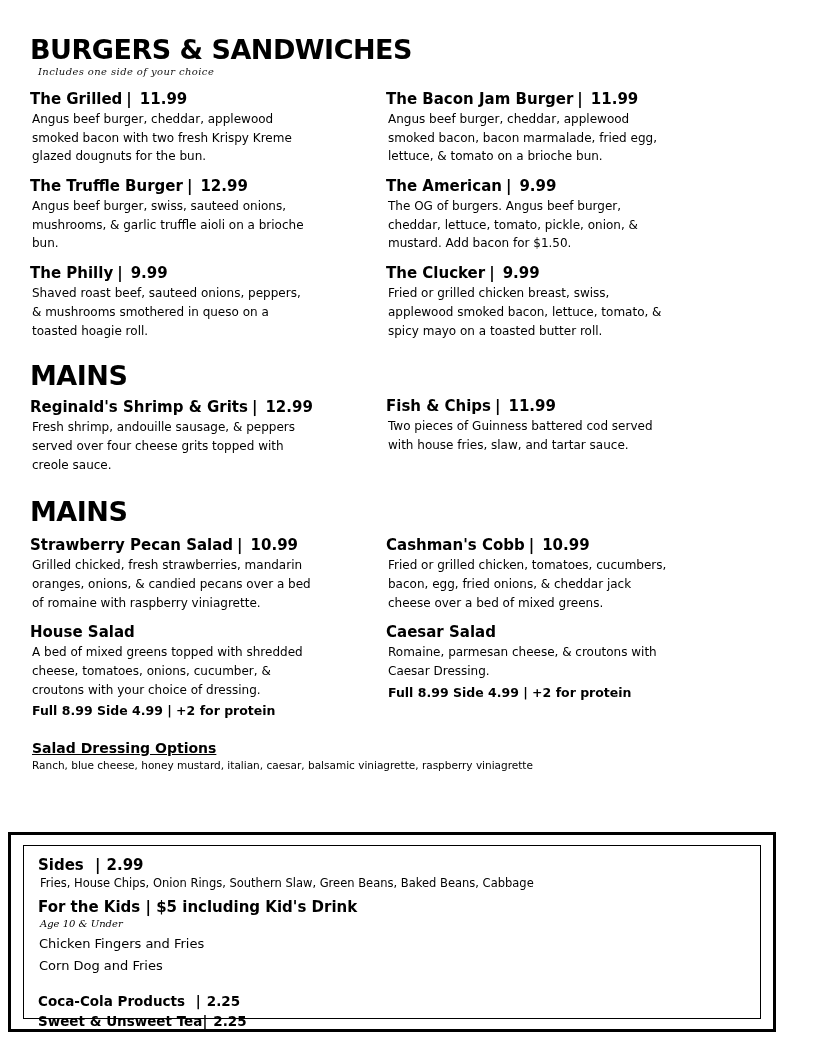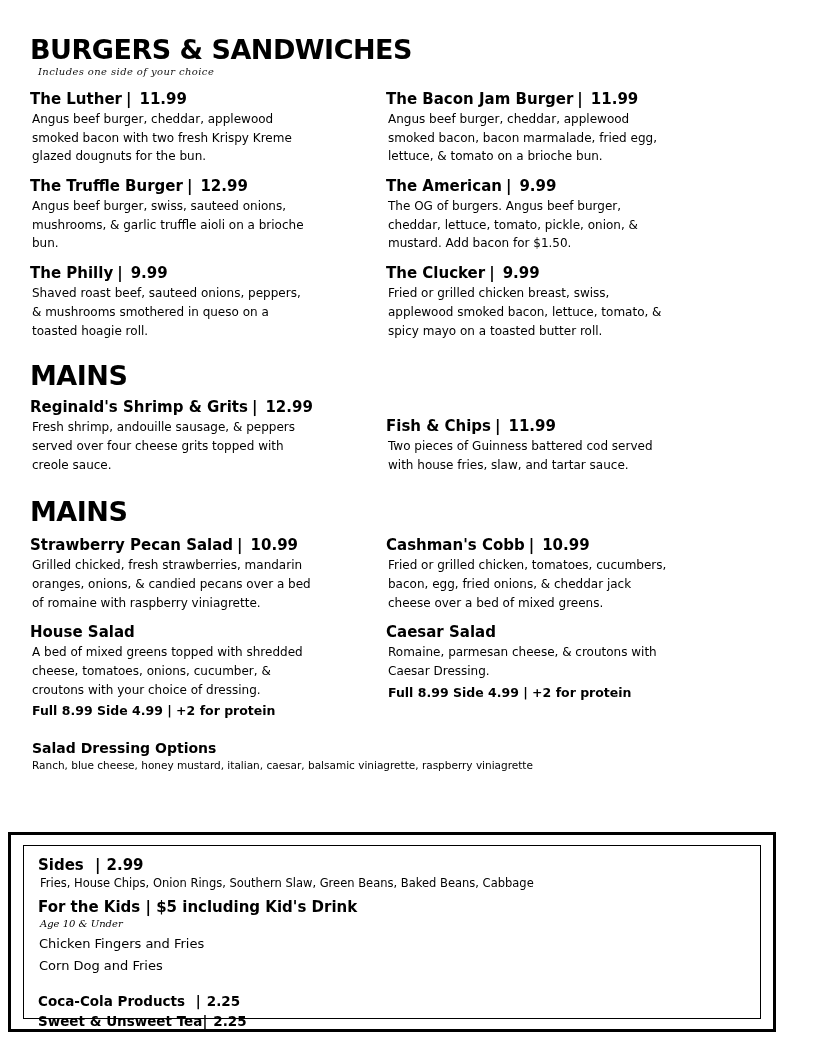--- a/index.html
+++ b/index.html
@@ -77,20 +77,21 @@
     margin-top: 4px;
     padding-left: 2px;
   }
 
   
   .dressing-title {
     font-family: "DejaVu Sans", sans-serif;
     font-weight: bold;
     font-size: 14px;
     padding-left: 16px;
+    text-decoration: underline;
   }
   .dressing-list {
     font-family: "DejaVu Sans", sans-serif;
     font-size: 10.5px;
     padding-left: 16px;
     margin-top: 3px;
   }
 
   
   .box {
@@ -151,21 +152,21 @@
   <div style="padding-left:14px; padding-top:20px;">
     <div class="section-title">BURGERS &amp; SANDWICHES</div>
     <div class="section-sub">Includes one side of your choice</div>
   </div>
 
   <div class="cols" style="margin-top:14px;">
     <div class="col left">
 
       <div class="item">
         <div class="item-head">
-          <span>The Luther</span><span class="sep">|</span><span class="sep">11.99</span>
+          <span>The Grilled</span><span class="sep">|</span><span class="sep">11.99</span>
         </div>
         <div class="item-desc">Angus beef burger,  cheddar, applewood smoked bacon with two fresh Krispy Kreme glazed dougnuts for the bun.</div>
       </div>
 
       <div class="item">
         <div class="item-head">
           <span>The Truffle Burger</span><span class="sep">|</span><span class="sep">12.99</span>
         </div>
         <div class="item-desc">Angus beef burger, swiss, sauteed onions, mushrooms, &amp; garlic truffle aioli on a brioche bun.</div>
       </div>
@@ -202,21 +203,21 @@
         <div class="item-desc wide">Fried or grilled chicken breast, swiss, applewood smoked bacon, lettuce, tomato, &amp; spicy mayo on a toasted butter roll.</div>
       </div>
 
     </div>
   </div>
 
   <div style="padding-left:14px; margin-top:10px;">
     <div class="section-title">MAINS</div>
   </div>
 
-  <div class="cols" style="margin-top:10px;align-items:flex-end;">
+  <div class="cols" style="margin-top:10px;">
     <div class="col left">
       <div class="item">
         <div class="item-head">
           <span>Reginald's Shrimp &amp; Grits</span><span class="sep">|</span><span class="sep">12.99</span>
         </div>
         <div class="item-desc">Fresh shrimp, andouille sausage, &amp; peppers served over four cheese grits topped with creole sauce.</div>
       </div>
     </div>
     <div class="col right">
       <div class="item" style="margin-top:-1px;">

